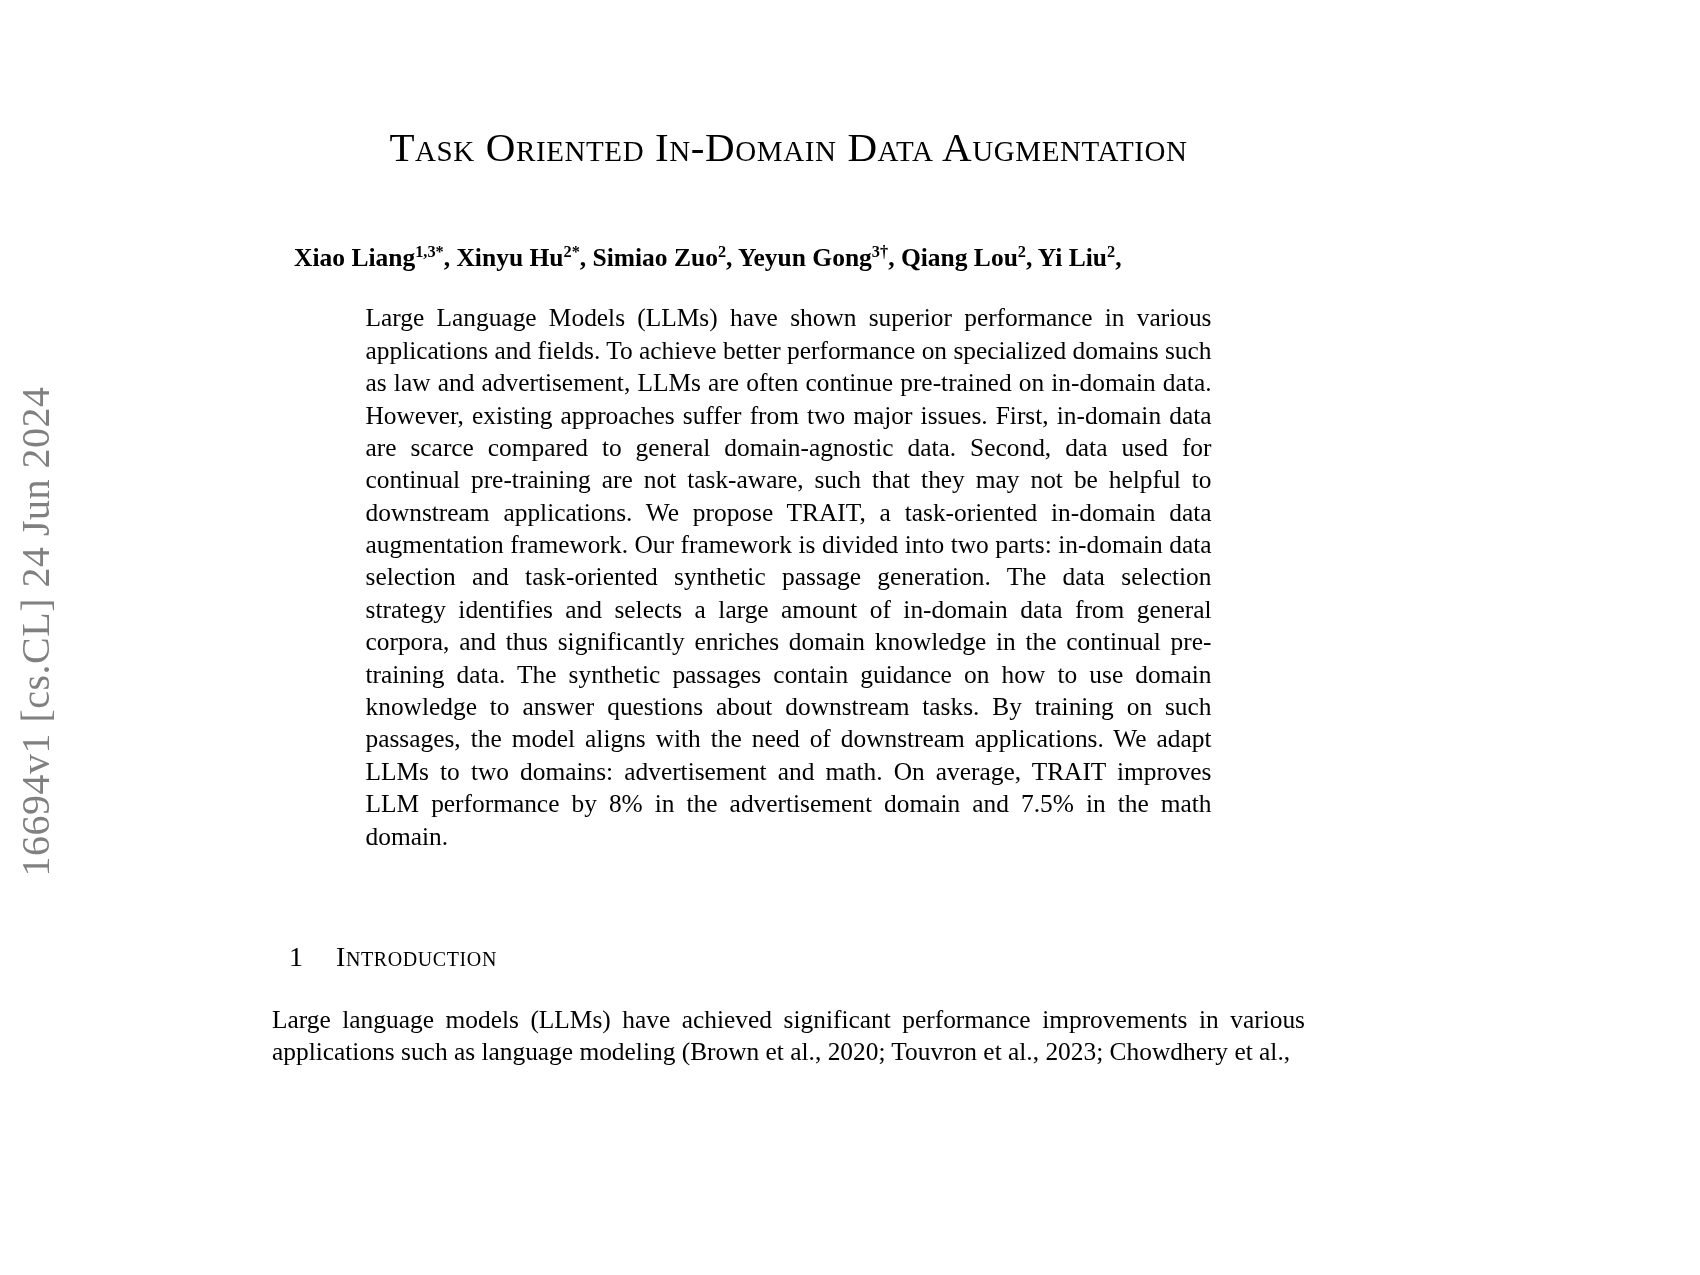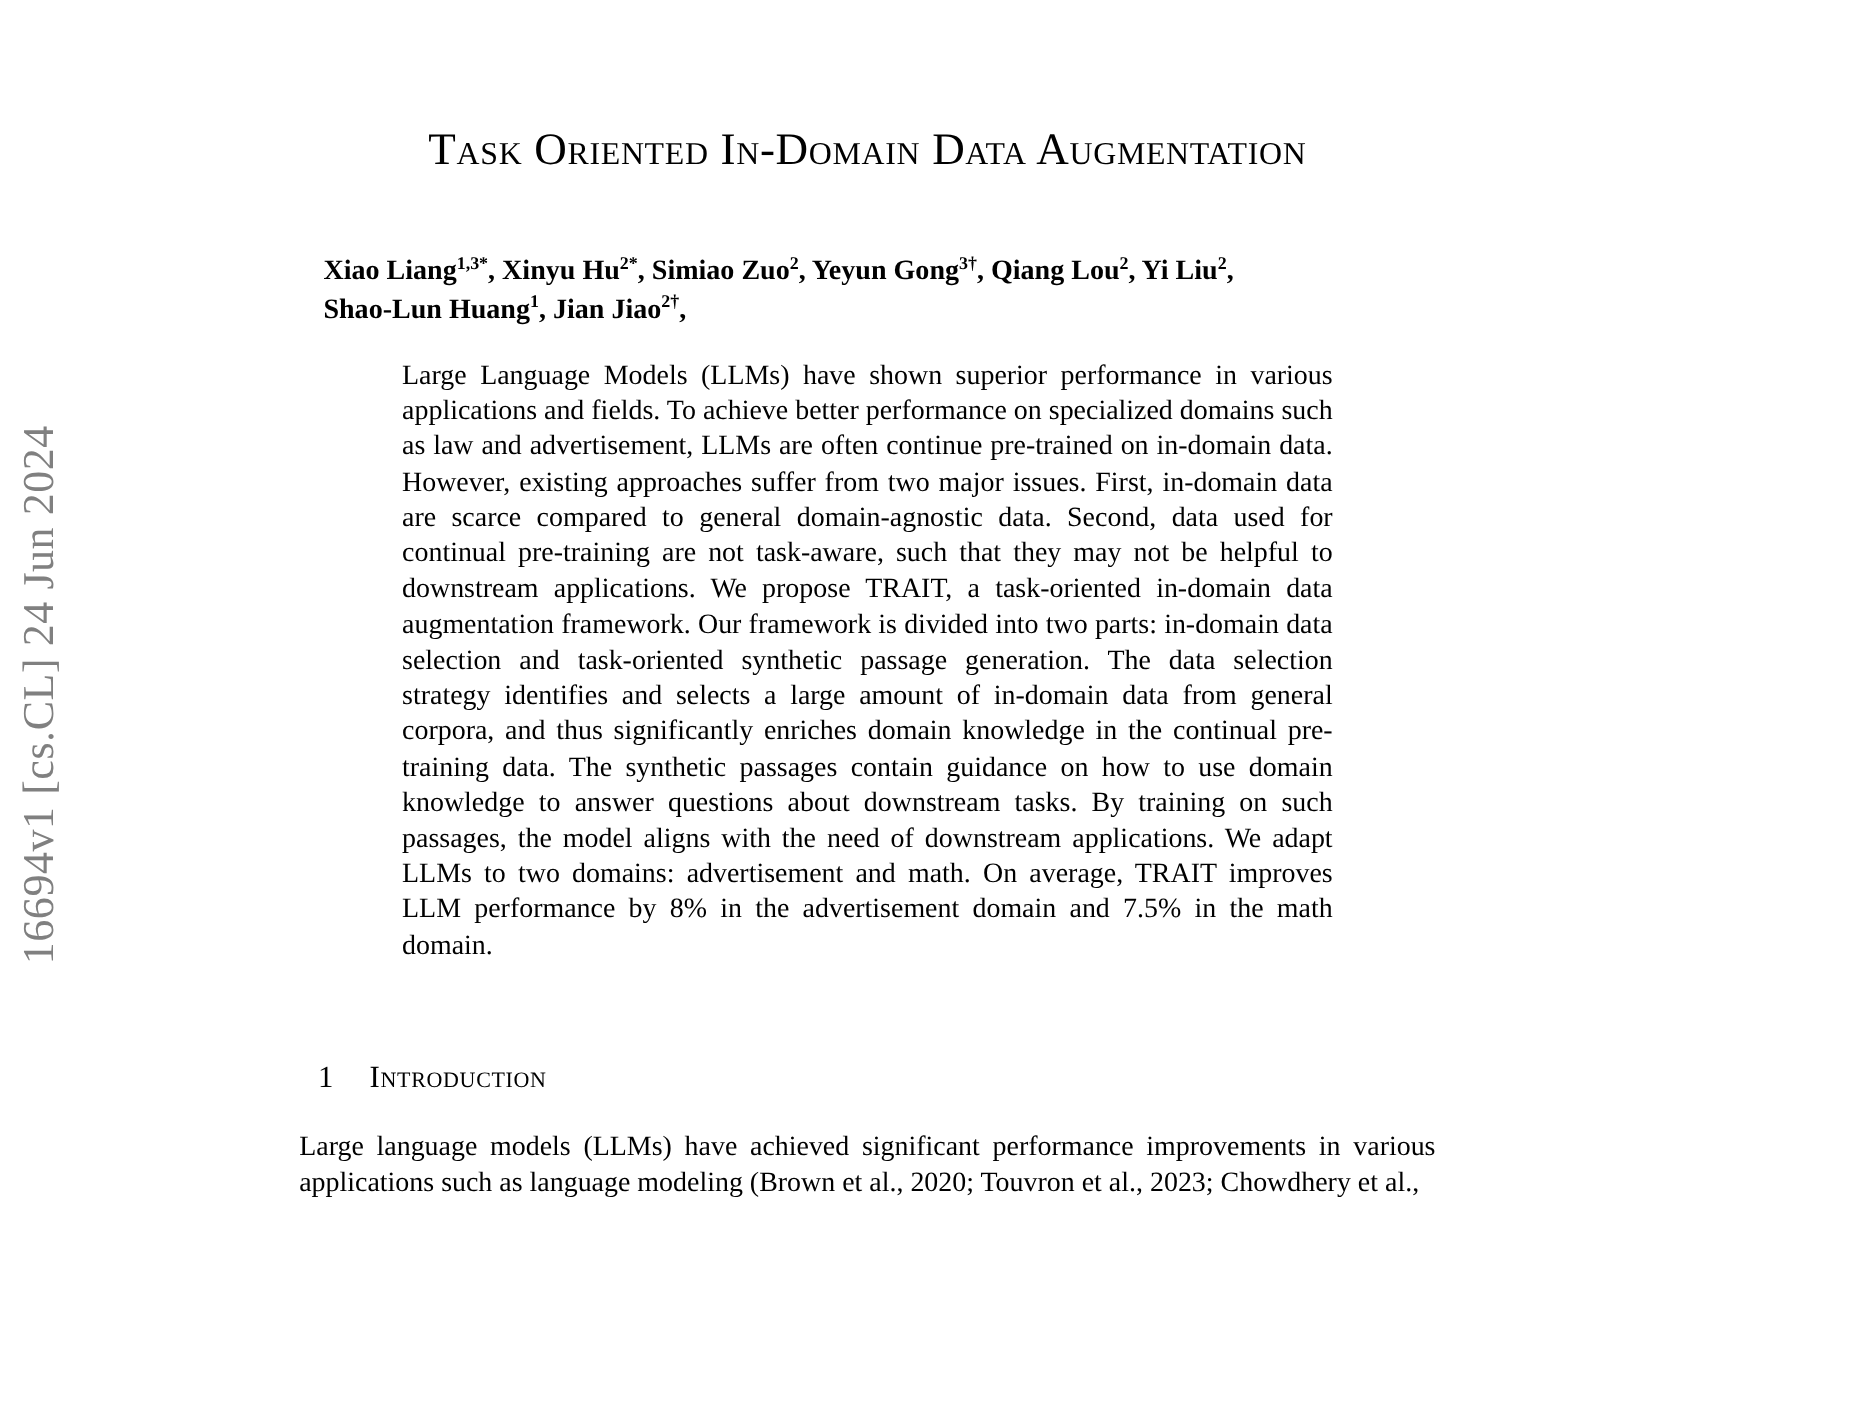--- a/index.html
+++ b/index.html
@@ -35,21 +35,21 @@
   
   #page {
     position: absolute;
     left: 272px;
     top: 0;
     width: 1033px;
     height: 1275px;
   }
 
   #paper-title {
-    margin: 0;
+    margin: 12px;
     padding-top: 112px;
     font-size: 41px;
     font-weight: normal;
     font-variant: small-caps;
     letter-spacing: 0.6px;
     text-align: center;
     line-height: 1.15;
   }
 
   #author-block {
@@ -126,21 +126,20 @@
 <body>
 
 <div id="arxiv-stamp" style="color: rgb(128, 128, 128);">16694v1  [cs.CL]  24 Jun 2024</div>
 
 <div id="page">
 
   <h1 id="paper-title">Task Oriented In-Domain Data Augmentation</h1>
 
   <div id="author-block">
     <div>Xiao Liang<sup>1,3</sup><sup>*</sup>, Xinyu Hu<sup>2</sup><sup>*</sup>, Simiao Zuo<sup>2</sup>, Yeyun Gong<sup>3</sup><sup>†</sup>, Qiang Lou<sup>2</sup>, Yi Liu<sup>2</sup>,</div>
-    <div>Shao-Lun Huang<sup>1</sup>, Jian Jiao<sup>2</sup><sup>†</sup>,</div>
   </div>
 
 
 
   <p id="abstract-body">Large Language Models (LLMs) have shown superior performance in various applications and fields. To achieve better performance on specialized domains such as law and advertisement, LLMs are often continue pre-trained on in-domain data. However, existing approaches suffer from two major issues. First, in-domain data are scarce compared to general domain-agnostic data. Second, data used for continual pre-training are not task-aware, such that they may not be helpful to downstream applications. We propose TRAIT, a task-oriented in-domain data augmentation framework. Our framework is divided into two parts: in-domain data selection and task-oriented synthetic passage generation. The data selection strategy identifies and selects a large amount of in-domain data from general corpora, and thus significantly enriches domain knowledge in the continual pre-training data. The synthetic passages contain guidance on how to use domain knowledge to answer questions about downstream tasks. By training on such passages, the model aligns with the need of downstream applications. We adapt LLMs to two domains: advertisement and math. On average, TRAIT improves LLM performance by 8% in the advertisement domain and 7.5% in the math domain.</p>
 
   <h2 id="section-1-heading">
     <span class="sec-num">1</span><span>Introduction</span>
   </h2>
 

